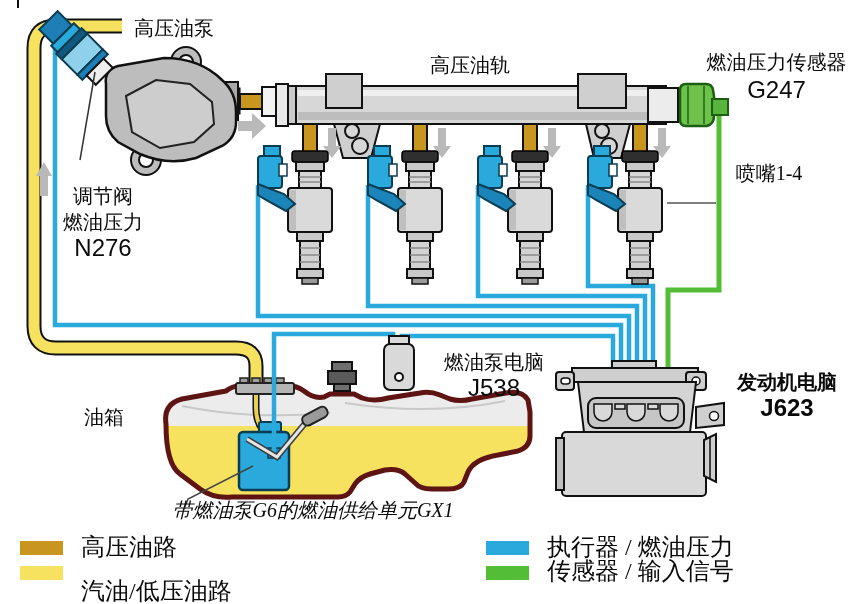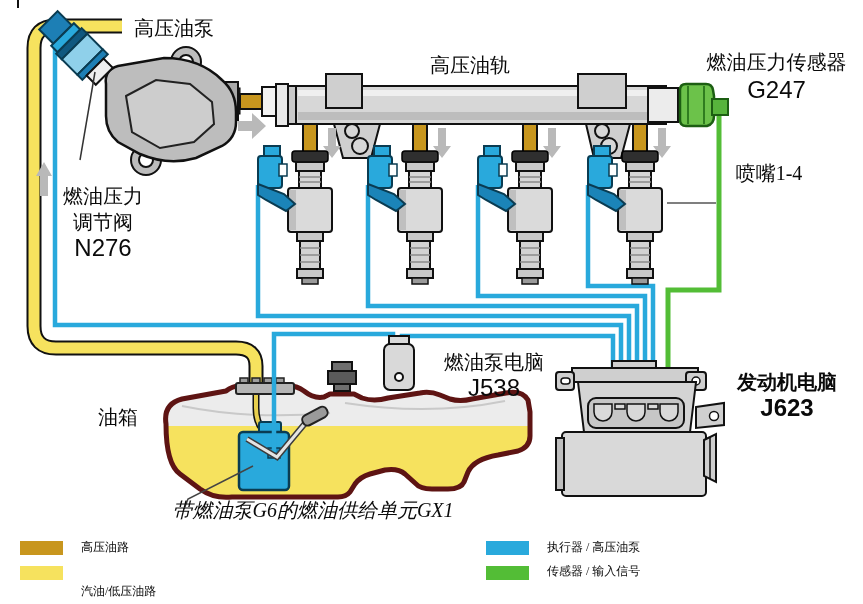--- a/index.html
+++ b/index.html
@@ -5,21 +5,21 @@
   html,body { margin:0; padding:0; background:#ffffff; }
   #stage {
     position:relative; width:863px; height:604px; background:#ffffff;
     font-family:"Liberation Serif","DejaVu Serif",serif; color:#0a0a0a;
     overflow:hidden;
   }
   #stage svg { position:absolute; left:0; top:0; }
   .lbl { position:absolute; text-align:center; font-size:20px; line-height:26px; white-space:nowrap; }
   .code { font-family:"Liberation Sans","DejaVu Sans",sans-serif; font-size:24px; }
   .legend-swatch { position:absolute; width:43px; height:14px; }
-  .legend-text { position:absolute; font-size:12px; line-height:22px; white-space:nowrap; }
+  .legend-text { position:absolute; font-size:24px; line-height:22px; white-space:nowrap; }
 </style>
 </head>
 <body>
 
 <div id="stage">
 
 <svg width="863" height="604" viewBox="0 0 863 604">
   <defs>
     <path id="tankpath" d="M 166,424 Q 163,404 182,399 L 226,391 Q 232,386 240,386 L 290,386 Q 297,386 304,391 Q 314,399 324,397 L 330,394 L 354,394 L 362,398 Q 374,402 388,398 L 420,393 Q 430,391 440,395 L 450,399 Q 460,402 472,399 L 506,393 Q 522,390 528,400 L 530,412 L 530,436 Q 530,447 518,451 L 498,455 Q 474,459 468,472 L 464,482 Q 461,489 448,489 L 432,489 Q 420,489 415,483 L 405,474 Q 398,468 385,470 L 370,474 Q 360,477 355,484 L 350,492 Q 346,497 338,497 L 232,497 Q 214,499 200,489 L 180,474 Q 166,464 166,424 Z"></path>
     <clipPath id="tankclip">
@@ -214,45 +214,45 @@
 <div class="lbl" style="left:690px; top:48px; width:173px; line-height:28px;">
   <div>燃油压力传感器</div>
   <div class="code">G247</div>
 </div>
 
 <div class="lbl" style="left:714px; top:160px; width:110px;">
   <div>喷嘴1-4</div>
 </div>
 
 <div class="lbl" style="left:38px; top:183px; width:130px;">
+  <div>调节阀</div>
   <div>燃油压力</div>
-  <div>调节阀</div>
   <div class="code">N276</div>
 </div>
 
 <div class="lbl" style="left:428px; top:349px; width:132px;">
   <div>燃油泵电脑</div>
   <div class="code">J538</div>
 </div>
 
 <div class="lbl" style="left:724px; top:369px; width:126px;font-weight:bold;">
   <div>发动机电脑</div>
   <div class="code">J623</div>
 </div>
 
-<div class="lbl" style="left:86px; top:404px; width:64px;">油箱</div>
+<div class="lbl" style="left:72px; top:404px; width:64px;">油箱</div>
 <div class="lbl" style="left:140px; top:497px; width:346px;font-style:italic;">带燃油泵G6的燃油供给单元GX1</div>
 
 <div>
   <div class="legend-swatch" style="left: 20px; top: 541px; background: rgb(200, 150, 30);"></div>
   <div class="legend-text" style="left:81px; top:536px;">高压油路</div>
 
   <div class="legend-swatch" style="left: 20px; top: 566px; background: rgb(246, 226, 94);"></div>
   <div class="legend-text" style="left:81px; top:580px;">汽油/低压油路</div>
 
   <div class="legend-swatch" style="left: 486px; top: 541px; background: rgb(41, 169, 220);"></div>
-  <div class="legend-text" style="left:547px; top:536px;">执行器 / 高压油泵</div>
+  <div class="legend-text" style="left:547px; top:536px;">执行器 / 燃油压力</div>
 
   <div class="legend-swatch" style="left: 486px; top: 566px; background: rgb(83, 189, 54);"></div>
   <div class="legend-text" style="left:547px; top:560px;">传感器 / 输入信号</div>
 </div>
 
 </div>
 
 </body></html>

